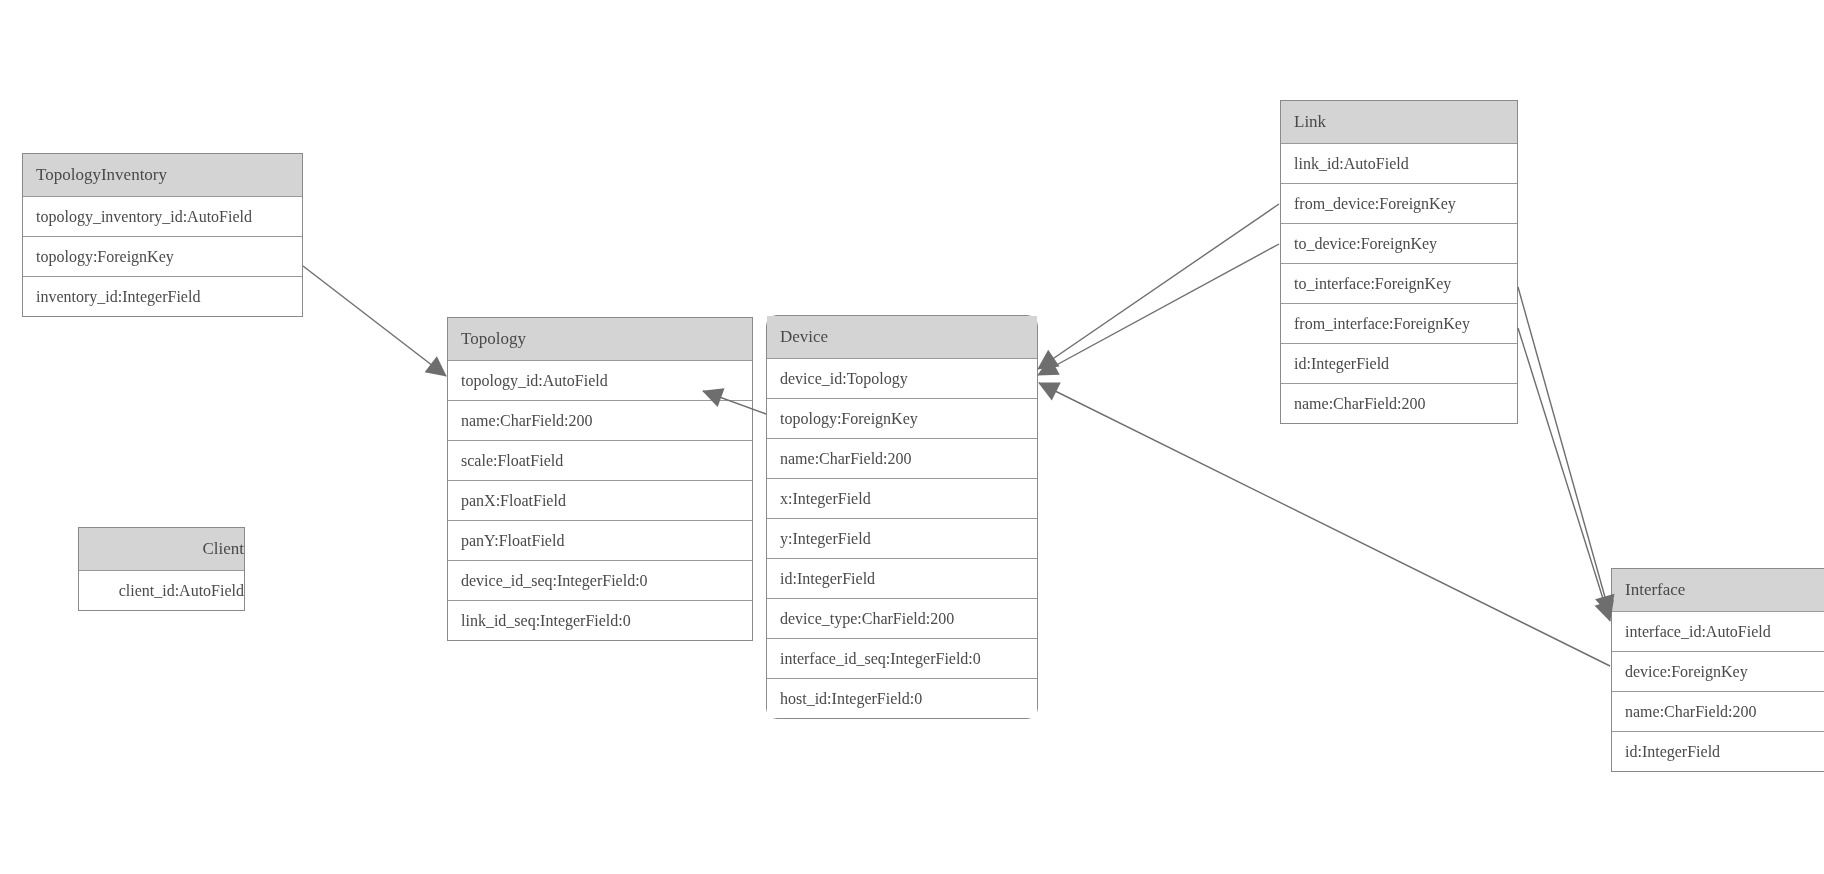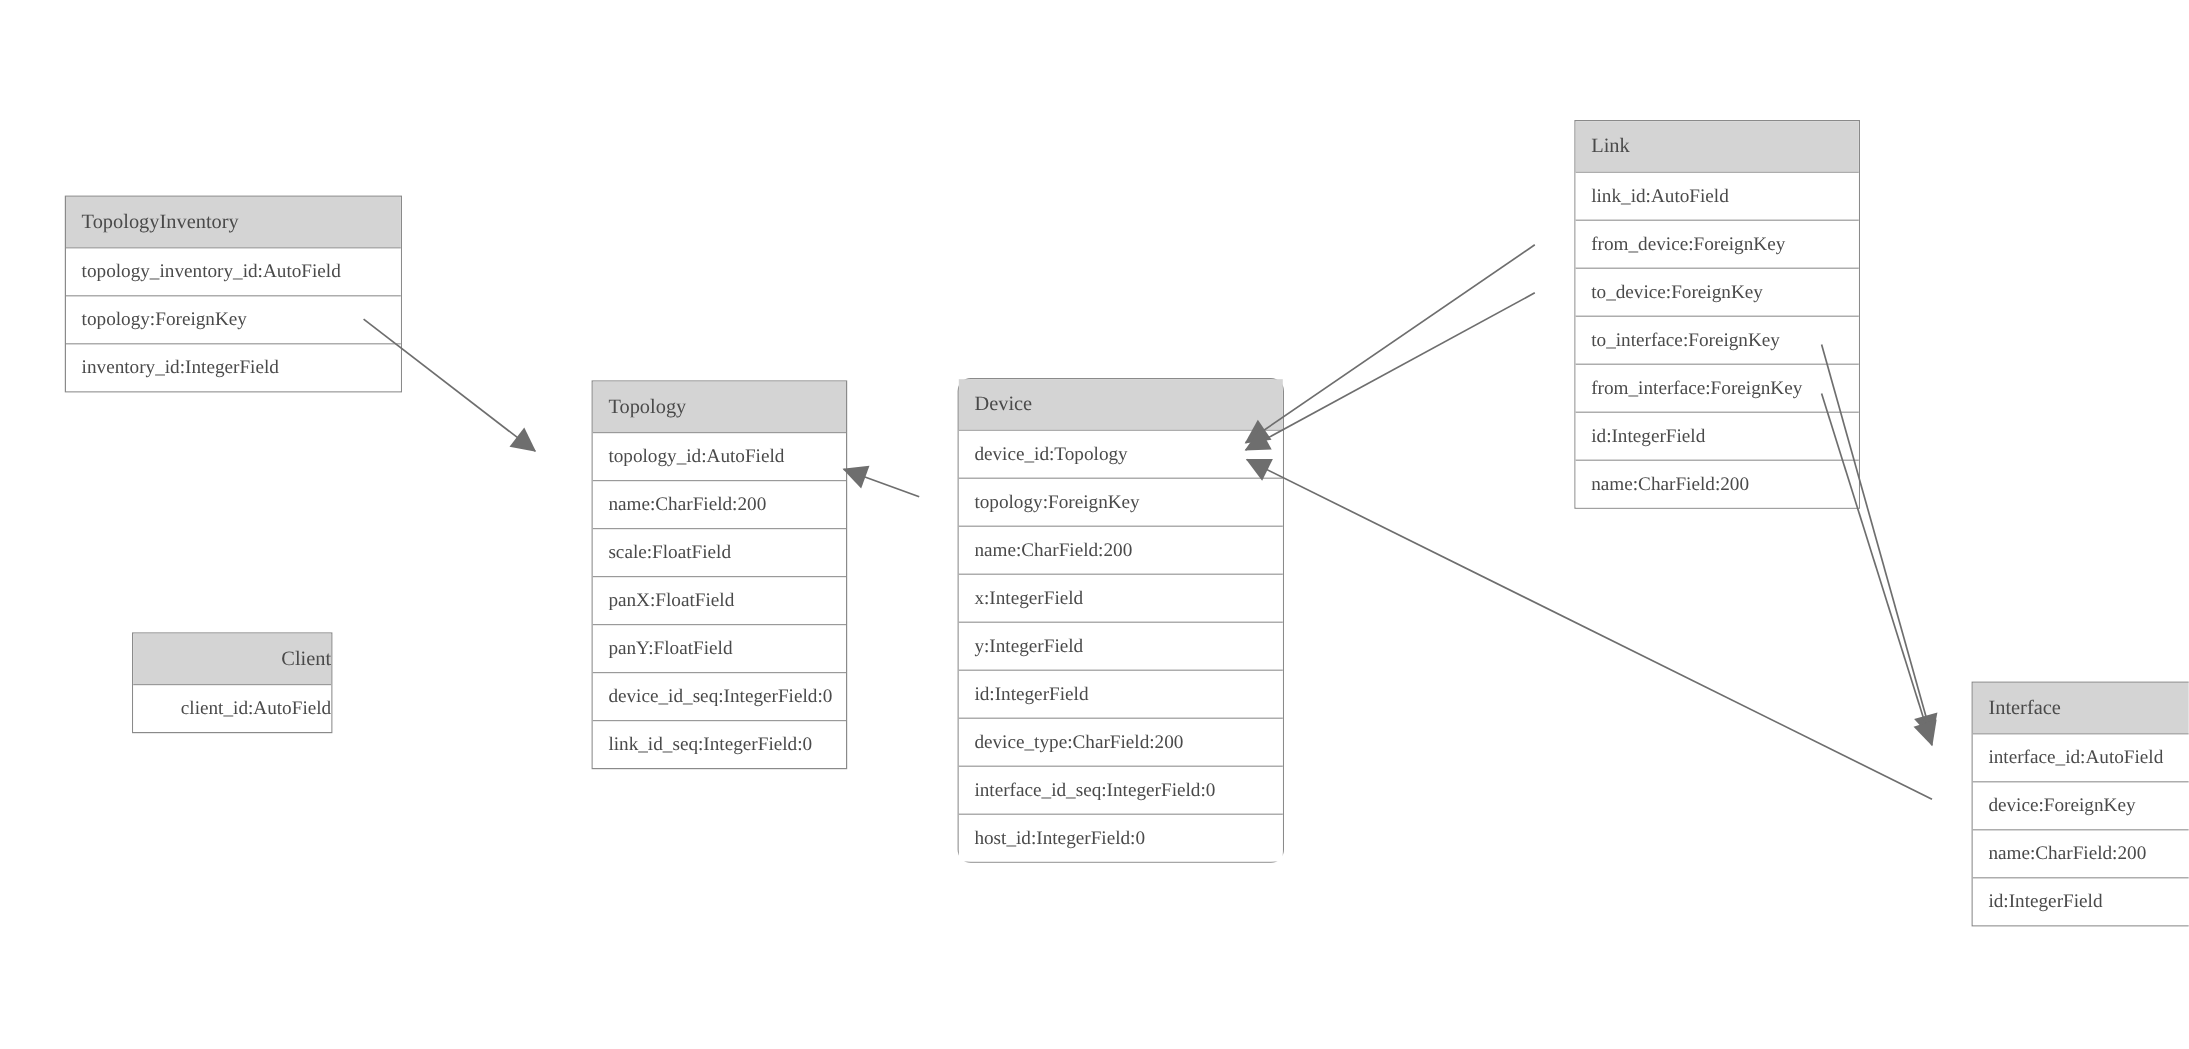--- a/index.html
+++ b/index.html
@@ -19,21 +19,20 @@
     overflow:hidden;
     font-family:"Liberation Serif","DejaVu Serif",serif;
   }
   .entity{
     position:absolute;
     box-sizing:border-box;
     background:#ffffff;
     border:1.5px solid var(--border);
     color:var(--text);
     z-index:1;
-    margin-left:32px;
   }
   .entity-header{
     box-sizing:border-box;
     height:42px;
     line-height:42px;
     padding-left:13px;
     background:var(--header-fill);
     font-size:17px;
     white-space:nowrap;
     overflow:hidden;
@@ -54,27 +53,27 @@
     left:0;top:0;
     width:1824px;height:874px;
     pointer-events:none;
     z-index:2;
   }
 </style>
 </head>
 <body>
 
 <div id="canvas">
-    <div class="entity" style="left: 22px; top: 163px; width: 281px;">
+    <div class="entity" style="left: 22px; top: 153px; width: 281px;">
       <div class="entity-header">TopologyInventory</div>
       <div class="entity-field">topology_inventory_id:AutoField</div>
       <div class="entity-field">topology:ForeignKey</div>
       <div class="entity-field">inventory_id:IntegerField</div>
     </div>
-    <div class="entity" style="left: 461px; top: 317px; width: 213px;">
+    <div class="entity" style="left: 447px; top: 317px; width: 306px;">
       <div class="entity-header">Topology</div>
       <div class="entity-field">topology_id:AutoField</div>
       <div class="entity-field">name:CharField:200</div>
       <div class="entity-field">scale:FloatField</div>
       <div class="entity-field">panX:FloatField</div>
       <div class="entity-field">panY:FloatField</div>
       <div class="entity-field">device_id_seq:IntegerField:0</div>
       <div class="entity-field">link_id_seq:IntegerField:0</div>
     </div>
     <div class="entity" style="left: 78px; top: 527px; width: 167px; text-align: right;">

